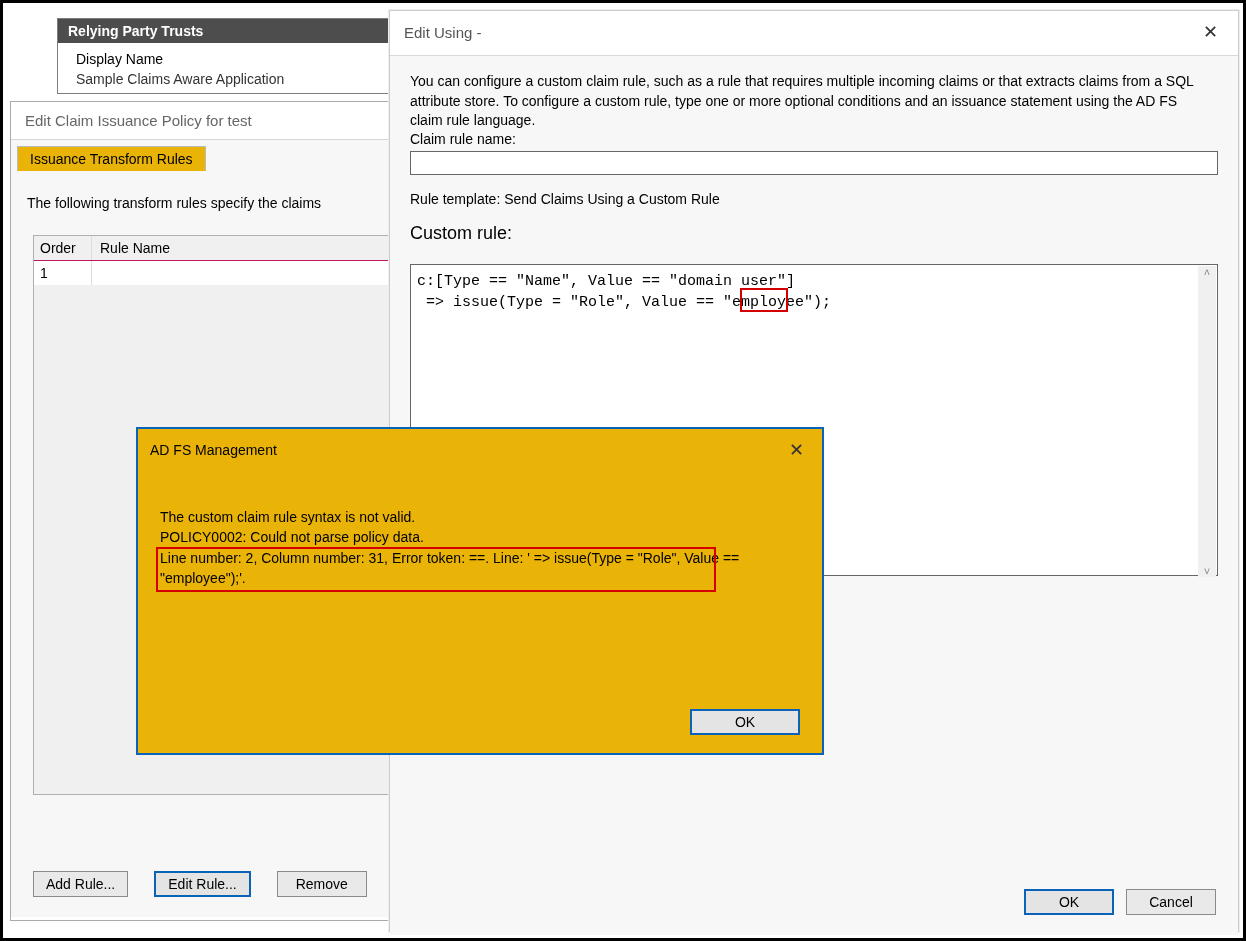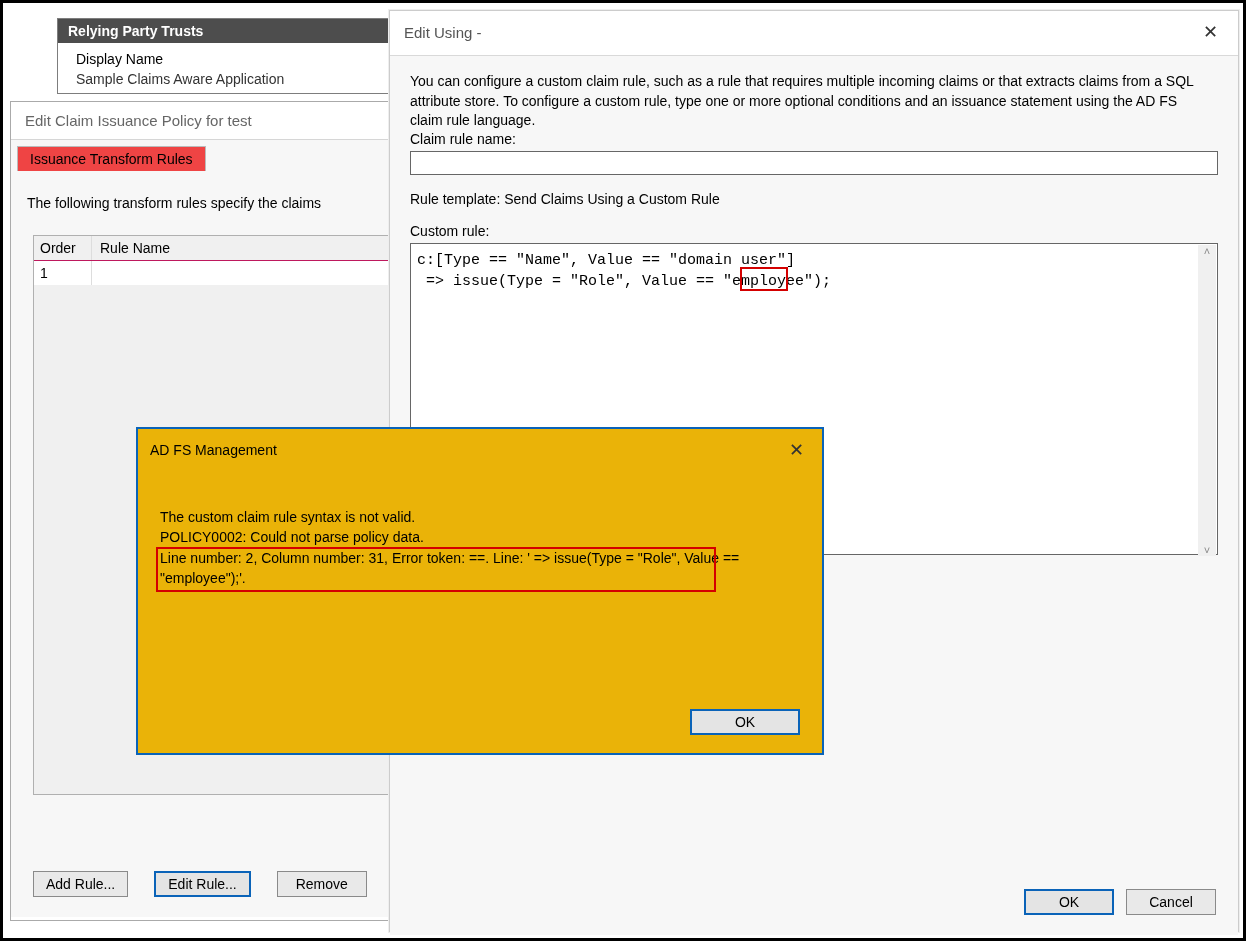--- a/index.html
+++ b/index.html
@@ -58,21 +58,21 @@
 .ecip-body {
   background: #f7f7f7;
   border-top: 1px solid #d6d6d6;
   height: calc(100% - 40px);
   position: relative;
 }
 .ecip-tab {
   position: absolute;
   left: 6px; top: 6px;
   padding: 4px 12px;
-  background: #ef4444;
+  background: #eab308;
   border: 1px solid #bbb;
   border-bottom: none;
   font-size: 14px;
 }
 .ecip-desc {
   position: absolute;
   left: 16px;
   top: 55px;
   font-size: 14px;
 }
@@ -162,21 +162,21 @@
   border: 1px solid #666;
   padding: 3px 4px;
   font-size: 14px;
   background: #fff;
   margin-bottom: 16px;
 }
 .er-template {
   font-size: 14px;
   margin-bottom: 16px;
 }
-.er-custom-label { font-size: 14px; margin-bottom: 4px; }
+.er-custom-label { font-size: 18px; margin-bottom: 20px; }
 .er-textarea-wrap {
   position: relative;
   width: 100%;
 }
 .er-textarea {
   width: 100%;
   height: 312px;
   border: 1px solid #666;
   background: #fff;
   font-family: "Courier New", monospace;

